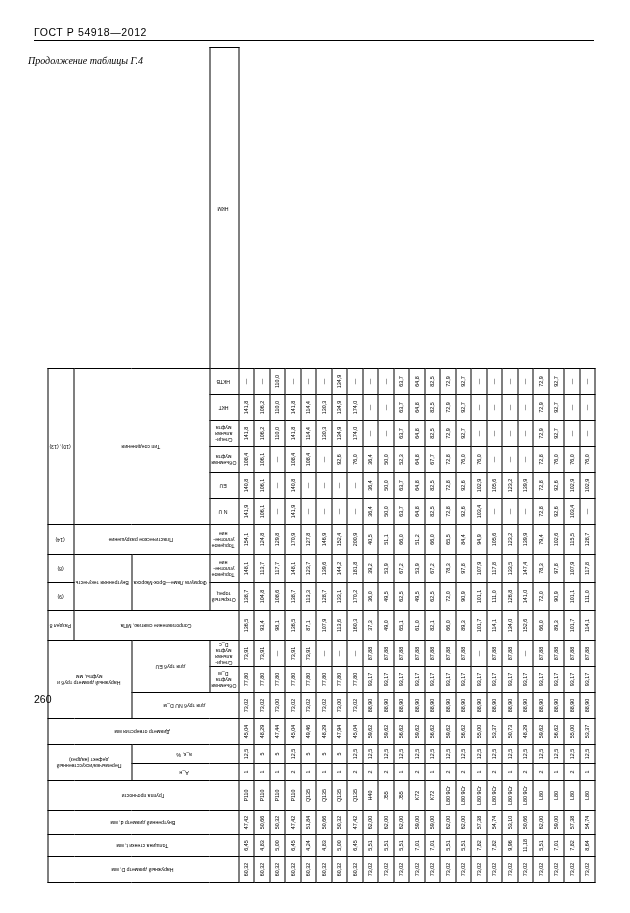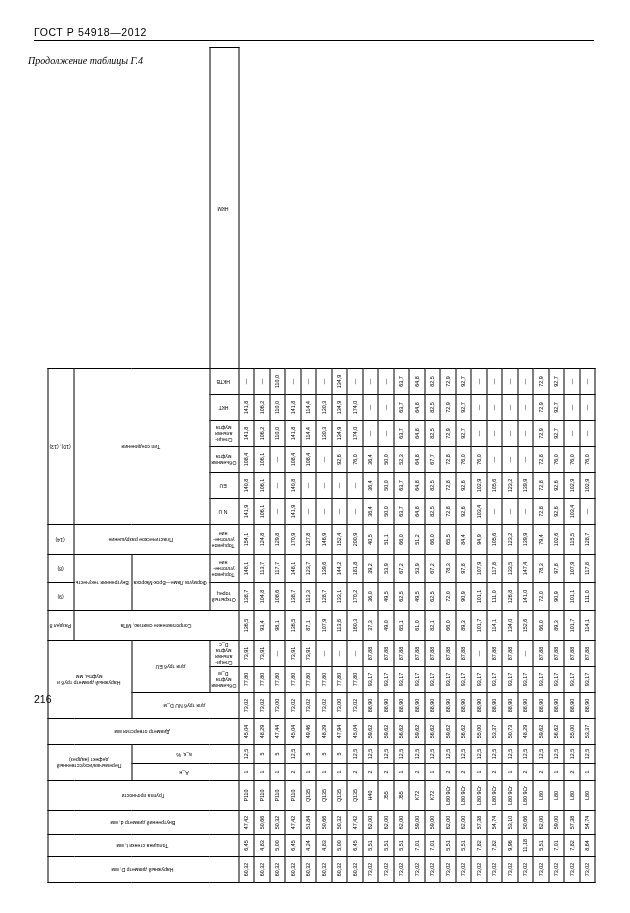--- a/index.html
+++ b/index.html
@@ -113,21 +113,21 @@
   .tall { height: 128px; }
   .hrow1 th { height: 11px; }
 </style>
 </head>
 <body>
 
 <div class="page">
 
   <div class="std-header">ГОСТ Р 54918—2012</div>
   <div class="cont-label">Продолжение таблицы Г.4</div>
-  <div class="page-num">216</div>
+  <div class="page-num">260</div>
 
   <div class="rot-wrap">
     <div class="rot-inner">
       <table class="main">
         <colgroup>
           <col style="width:26px">
             <col style="width:22px">
             <col style="width:24px">
             <col style="width:30px">
           <col style="width:17px">

